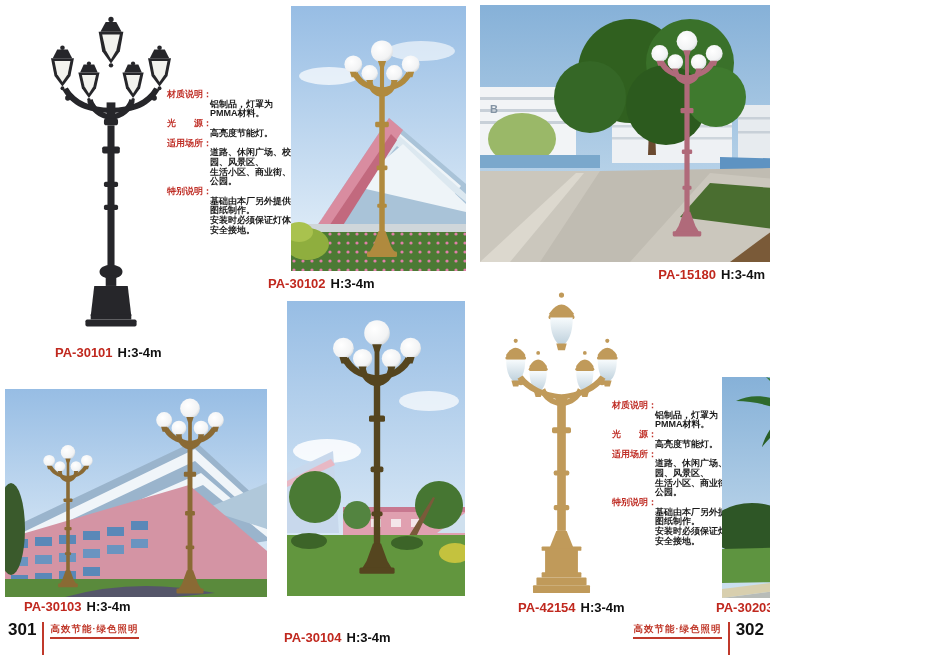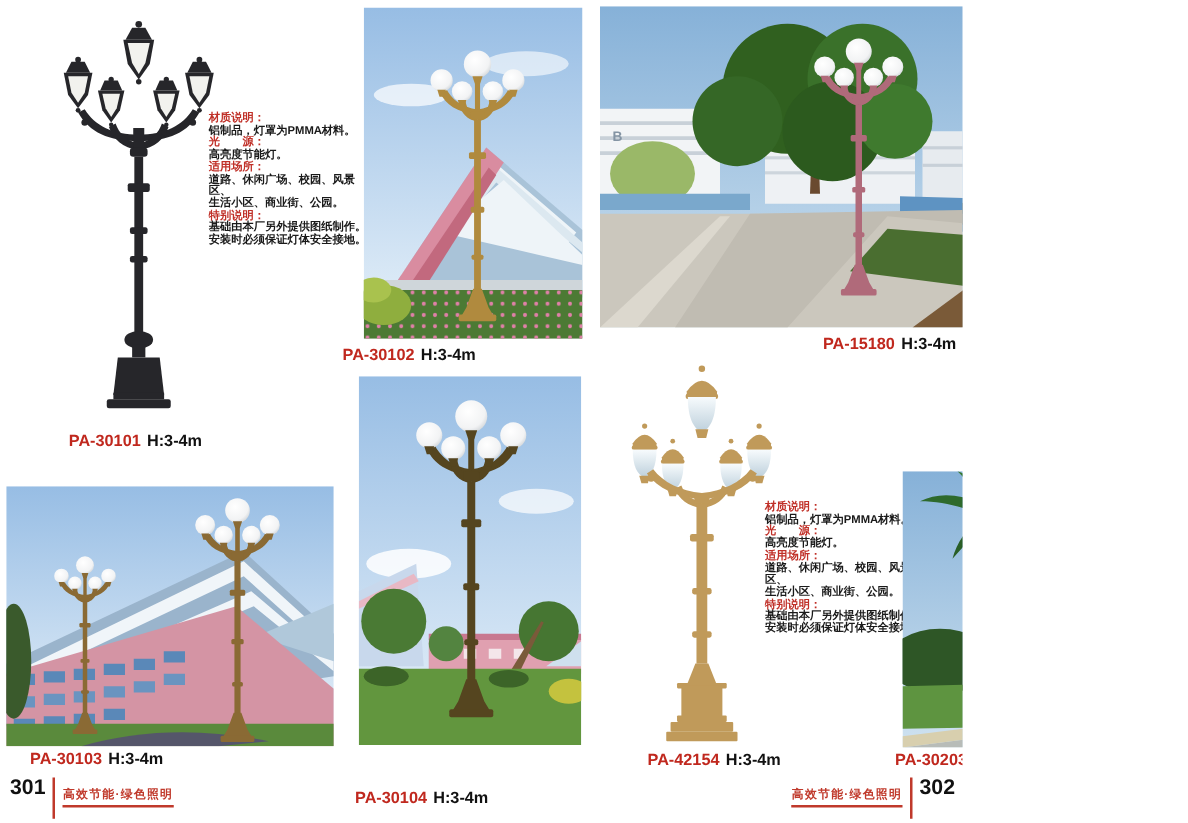--- a/index.html
+++ b/index.html
@@ -5,28 +5,28 @@
   html,body{margin:0;padding:0;background:#fff;}
   .page{position:relative;width:770px;height:658px;background:#fff;overflow:hidden;
         font-family:"Liberation Sans",sans-serif;}
   .photo{position:absolute;display:block;}
   .lampfig{position:absolute;display:block;}
   .label{position:absolute;font-size:13px;font-weight:bold;white-space:nowrap;}
   .label .model{color:#c0281e;}
   .label .ht{color:#111;margin-left:5px;}
   .spec{position:absolute;width:132px;font-size:9px;font-weight:bold;line-height:9.7px;}
   .spec .h{color:#c03028;display:block;}
-  .spec .b{color:#1a1a1a;display:block;}
+  .spec .b{color:#1a1a1a;display:block;margin-left:43px;}
   .footer{position:absolute;top:622px;display:flex;align-items:flex-start;}
   .footer.left{left:8px;}
   .footer.right{right:6px;}
   .pgnum{font-size:17px;font-weight:bold;color:#111;line-height:15px;}
   .fdiv{width:0;border-left:2px solid #c0392b;height:33px;margin:0 6px;}
   .slogan{font-size:9.5px;font-weight:bold;color:#c0392b;letter-spacing:1px;
-          border-bottom:2px solid #c0392b;padding-bottom:2px;line-height:12px;margin-top:8px;}
+          border-bottom:2px solid #c0392b;padding-bottom:2px;line-height:12px;margin-top:1px;}
 </style>
 </head>
 <body>
 
 <div class="page">
 
   <svg width="0" height="0" style="position:absolute">
     <defs>
       <radialGradient id="gGlobe" cx="40%" cy="35%" r="75%">
         <stop offset="0%" stop-color="#ffffff"></stop>
@@ -247,21 +247,21 @@
     <path d="M300,220 L466,205 L466,257 L250,257 Z" fill="#7a5a38"></path>
     <path d="M380,196 L466,196 L466,226 L400,220 Z" fill="#5a8a3c"></path>
     <use href="#globe-lamp" x="168" y="20" width="78" height="214" fill="#b06a7a"></use>
     <use href="#globe-lamp" x="340" y="58" width="56" height="154" fill="#b06a7a"></use>
   </svg>
 
   <div class="label" style="left:55px;top:345px">
     <span class="model">PA-30101</span><span class="ht">H:3-4m</span>
   </div>
 
-  <div class="label" style="left:274px;top:276px">
+  <div class="label" style="left:268px;top:276px">
     <span class="model">PA-30102</span><span class="ht">H:3-4m</span>
   </div>
 
   <div class="label" style="right:5px;top:267px">
     <span class="model">PA-15180</span><span class="ht">H:3-4m</span>
   </div>
 
   <svg class="photo" style="left:5px;top:389px" width="262" height="208" viewBox="0 0 262 208">
     <rect width="262" height="208" fill="url(#gSkyA)"></rect>
     <g>

